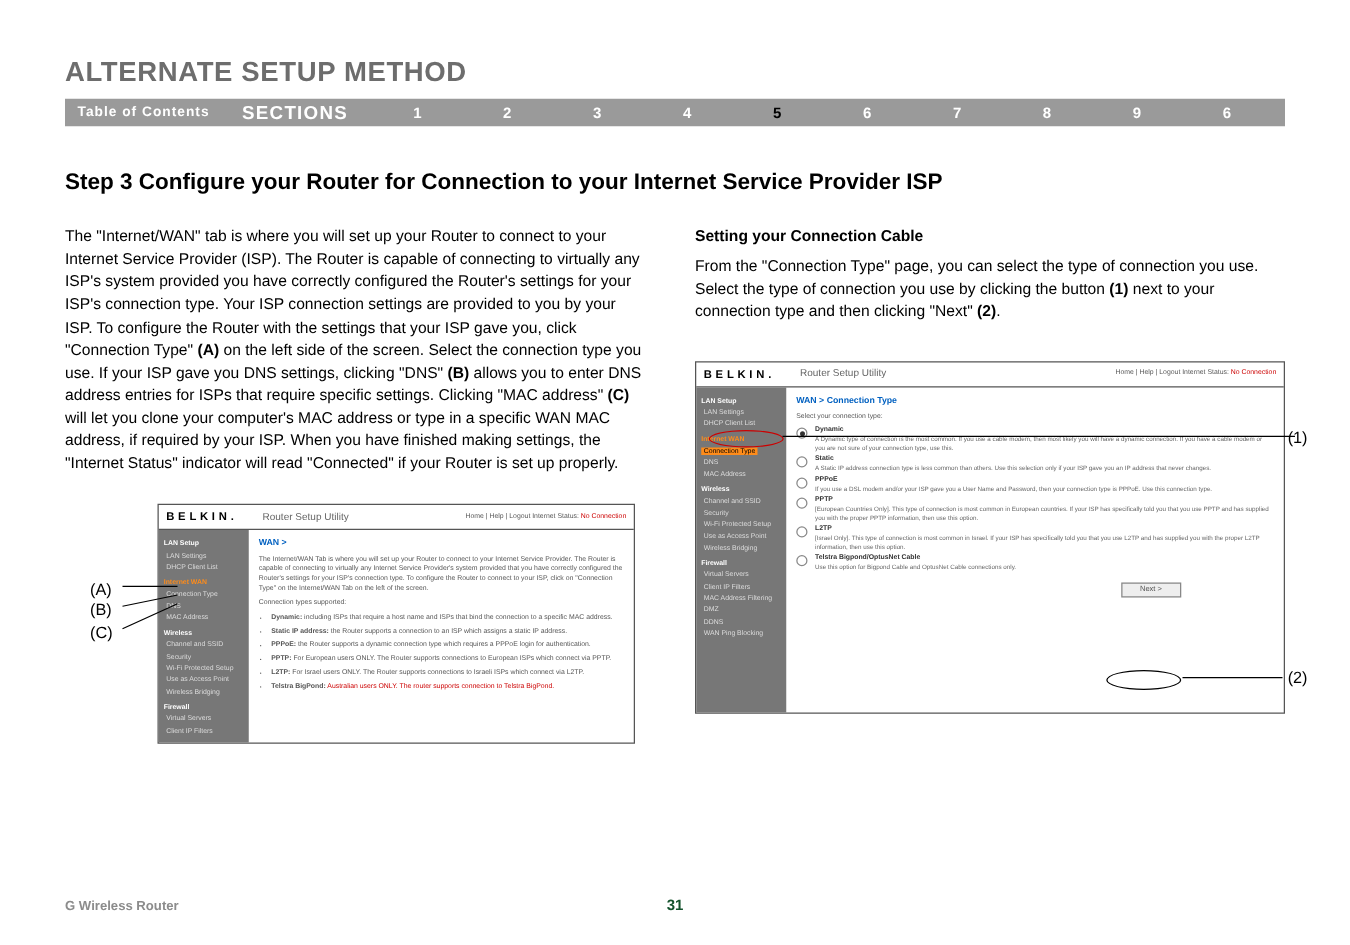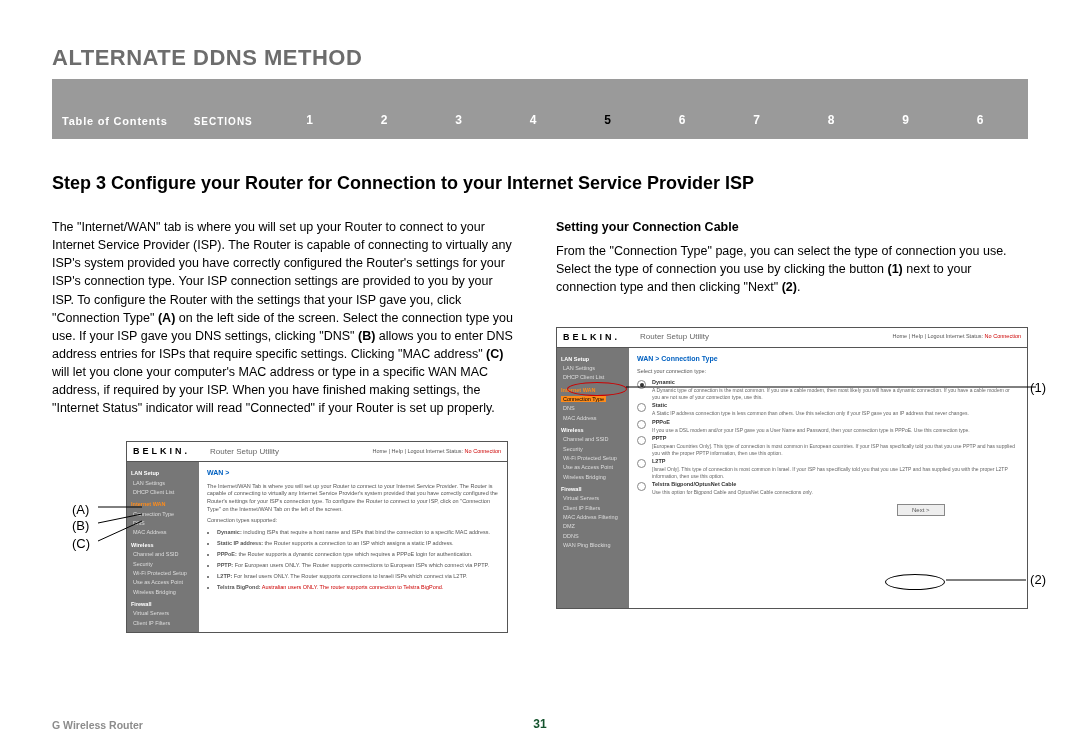--- a/index.html
+++ b/index.html
@@ -22,30 +22,30 @@
     margin: 0 0 8px 0;
     font-size: 22px;
     font-weight: bold;
     color: #6d6d6d;
     letter-spacing: 0.5px;
   }
   .navbar {
     background: #9a9a9a;
     color: #fff;
     display: flex;
-    align-items: flex-end;
-    height: 36px;
+    align-items: center;
+    height: 22px;
     font-size: 11px;
     font-weight: bold;
     letter-spacing: 1px;
-    padding: 12px 10px;
+    padding: 0 10px;
     margin-bottom: 34px;
   }
   .navbar .toc { margin-right: 26px; letter-spacing: 0.8px; font-weight: bold;}
-  .navbar .sections-label { font-size: 10px; margin-right: 20px; letter-spacing: 1px;}
+  .navbar .sections-label { font-size: 15px; margin-right: 20px; letter-spacing: 1px;}
   .navbar .nums { display: flex; flex: 1; }
   .navbar .nums span {
     flex: 1;
     text-align: center;
     font-size: 12px;
   }
   .navbar .nums span.active { color: #000; }
   h2.step-heading {
     font-size: 18px;
     font-weight: bold;
@@ -124,21 +124,21 @@
     position:absolute; bottom:25px; left:52px; right:52px;
     display:flex; font-size:10.5px; color:#8c8c8c; font-weight:bold;
     align-items: flex-end;
   }
   .footer .pnum { position:absolute; left:50%; transform:translateX(-50%); color:#14532d; font-size:12px;}
 </style>
 </head>
 <body>
 
 <div class="page">
-  <h1 class="main-heading">ALTERNATE DDNS METHOD</h1>
+  <h1 class="main-heading">ALTERNATE SETUP METHOD</h1>
 
   <div class="navbar">
     <span class="toc">Table of Contents</span>
     <span class="sections-label">SECTIONS</span>
     <div class="nums">
       <span>1</span>
       <span>2</span>
       <span>3</span>
       <span>4</span>
       <span class="active">5</span>

